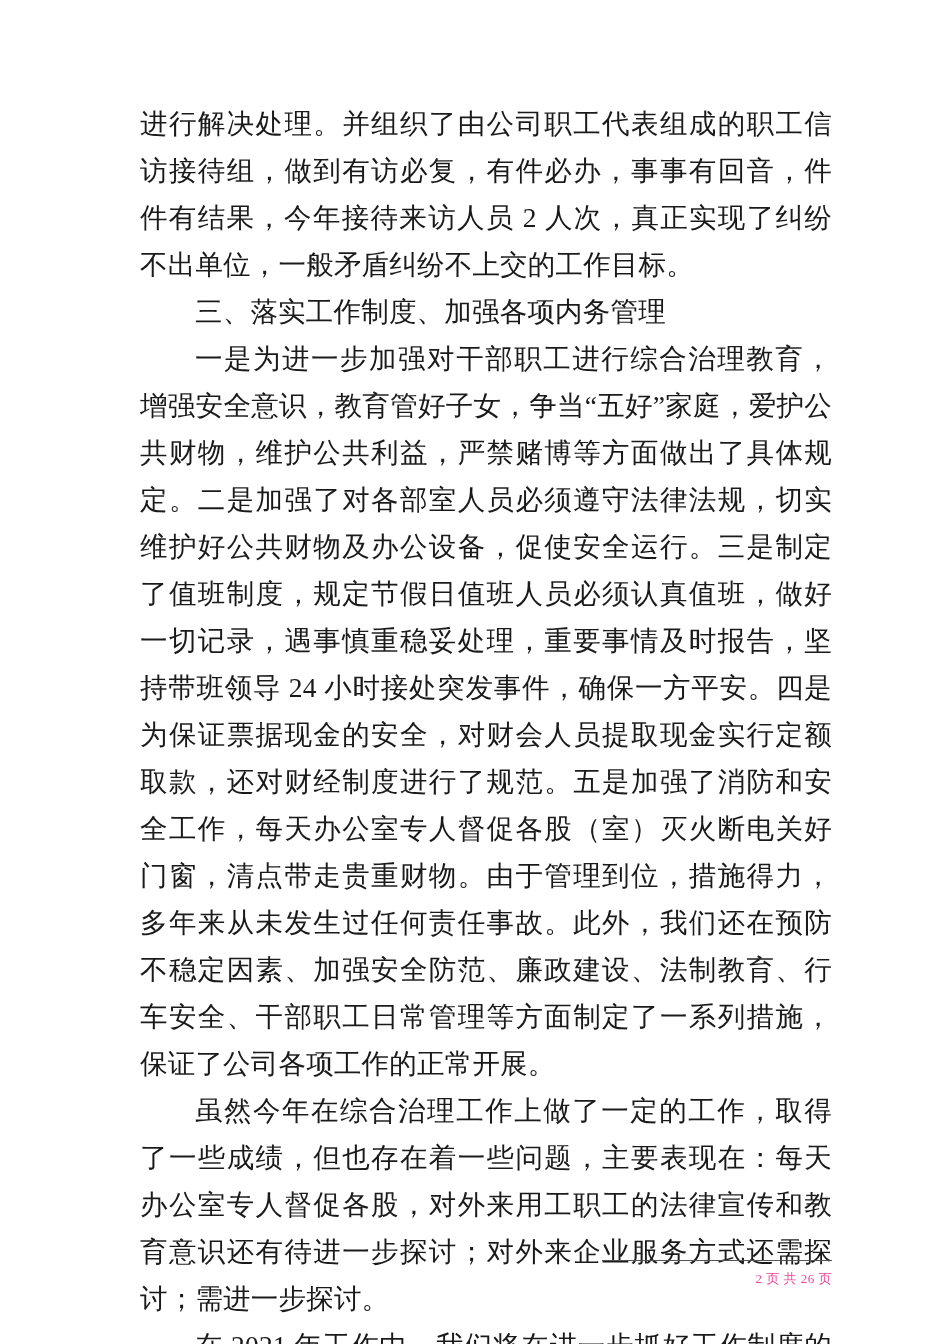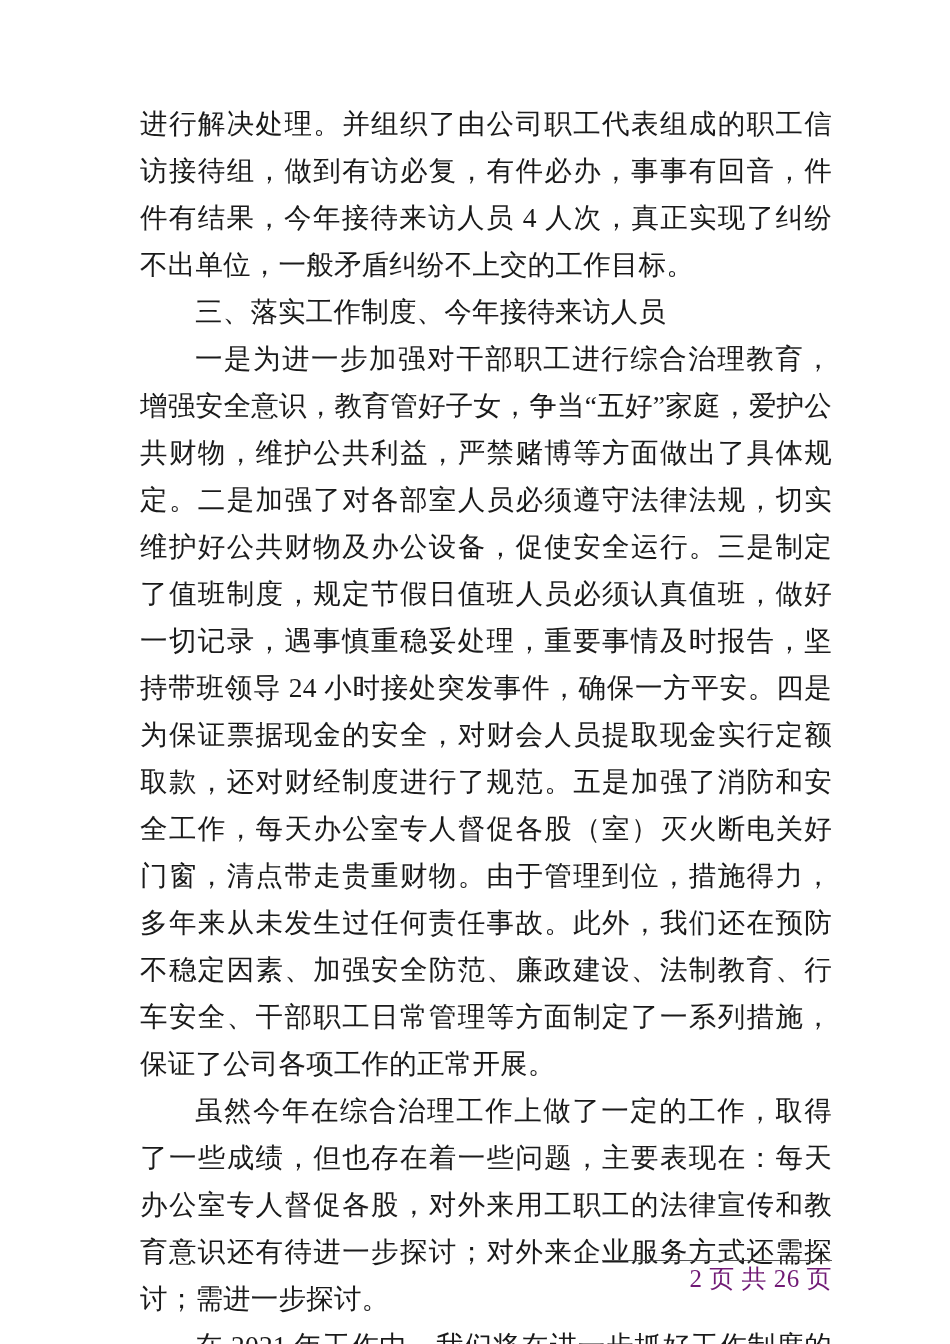--- a/index.html
+++ b/index.html
@@ -40,37 +40,37 @@
   }
   .para.noindent {
     text-indent: 0;
   }
   .footer {
     position: absolute;
     right: 118px;
     bottom: 52px;
     width: 230px;
     text-align: right;
-    font-size: 25px;
+    font-size: 13px;
     line-height: 26px;
-    color: #701a75;
+    color: #ec4899;
     border-top: 1.5px solid #555;
     padding-top: 5px;
   }
   .footer .pagenum {
     letter-spacing: 0.5px;
   }
 </style>
 </head>
 <body>
 
 <div class="page">
   <div class="doc-body">
-    <p class="para noindent">进行解决处理。并组织了由公司职工代表组成的职工信访接待组，做到有访必复，有件必办，事事有回音，件件有结果，今年接待来访人员 4 人次，真正实现了纠纷不出单位，一般矛盾纠纷不上交的工作目标。</p>
-    <p class="para">三、落实工作制度、今年接待来访人员</p>
+    <p class="para noindent">进行解决处理。并组织了由公司职工代表组成的职工信访接待组，做到有访必复，有件必办，事事有回音，件件有结果，今年接待来访人员 2 人次，真正实现了纠纷不出单位，一般矛盾纠纷不上交的工作目标。</p>
+    <p class="para">三、落实工作制度、加强各项内务管理</p>
     <p class="para">一是为进一步加强对干部职工进行综合治理教育，增强安全意识，教育管好子女，争当“五好”家庭，爱护公共财物，维护公共利益，严禁赌博等方面做出了具体规定。二是加强了对各部室人员必须遵守法律法规，切实维护好公共财物及办公设备，促使安全运行。三是制定了值班制度，规定节假日值班人员必须认真值班，做好一切记录，遇事慎重稳妥处理，重要事情及时报告，坚持带班领导 24 小时接处突发事件，确保一方平安。四是为保证票据现金的安全，对财会人员提取现金实行定额取款，还对财经制度进行了规范。五是加强了消防和安全工作，每天办公室专人督促各股（室）灭火断电关好门窗，清点带走贵重财物。由于管理到位，措施得力，多年来从未发生过任何责任事故。此外，我们还在预防不稳定因素、加强安全防范、廉政建设、法制教育、行车安全、干部职工日常管理等方面制定了一系列措施，保证了公司各项工作的正常开展。</p>
     <p class="para">虽然今年在综合治理工作上做了一定的工作，取得了一些成绩，但也存在着一些问题，主要表现在：每天办公室专人督促各股，对外来用工职工的法律宣传和教育意识还有待进一步探讨；对外来企业服务方式还需探讨；需进一步探讨。</p>
     <p class="para">在 2021 年工作中，我们将在进一步抓好工作制度的建立及监督和考核，认真及时抓好矛盾纠纷的摸排、调处工作。认真抓好综合治理工作，为构建和谐社会和单位，确保一方平安而做出应作的贡献。</p>
 
   </div>
 
   <div class="footer">
     <span class="pagenum">2 页 共 26 页</span>
   </div>
 </div>

